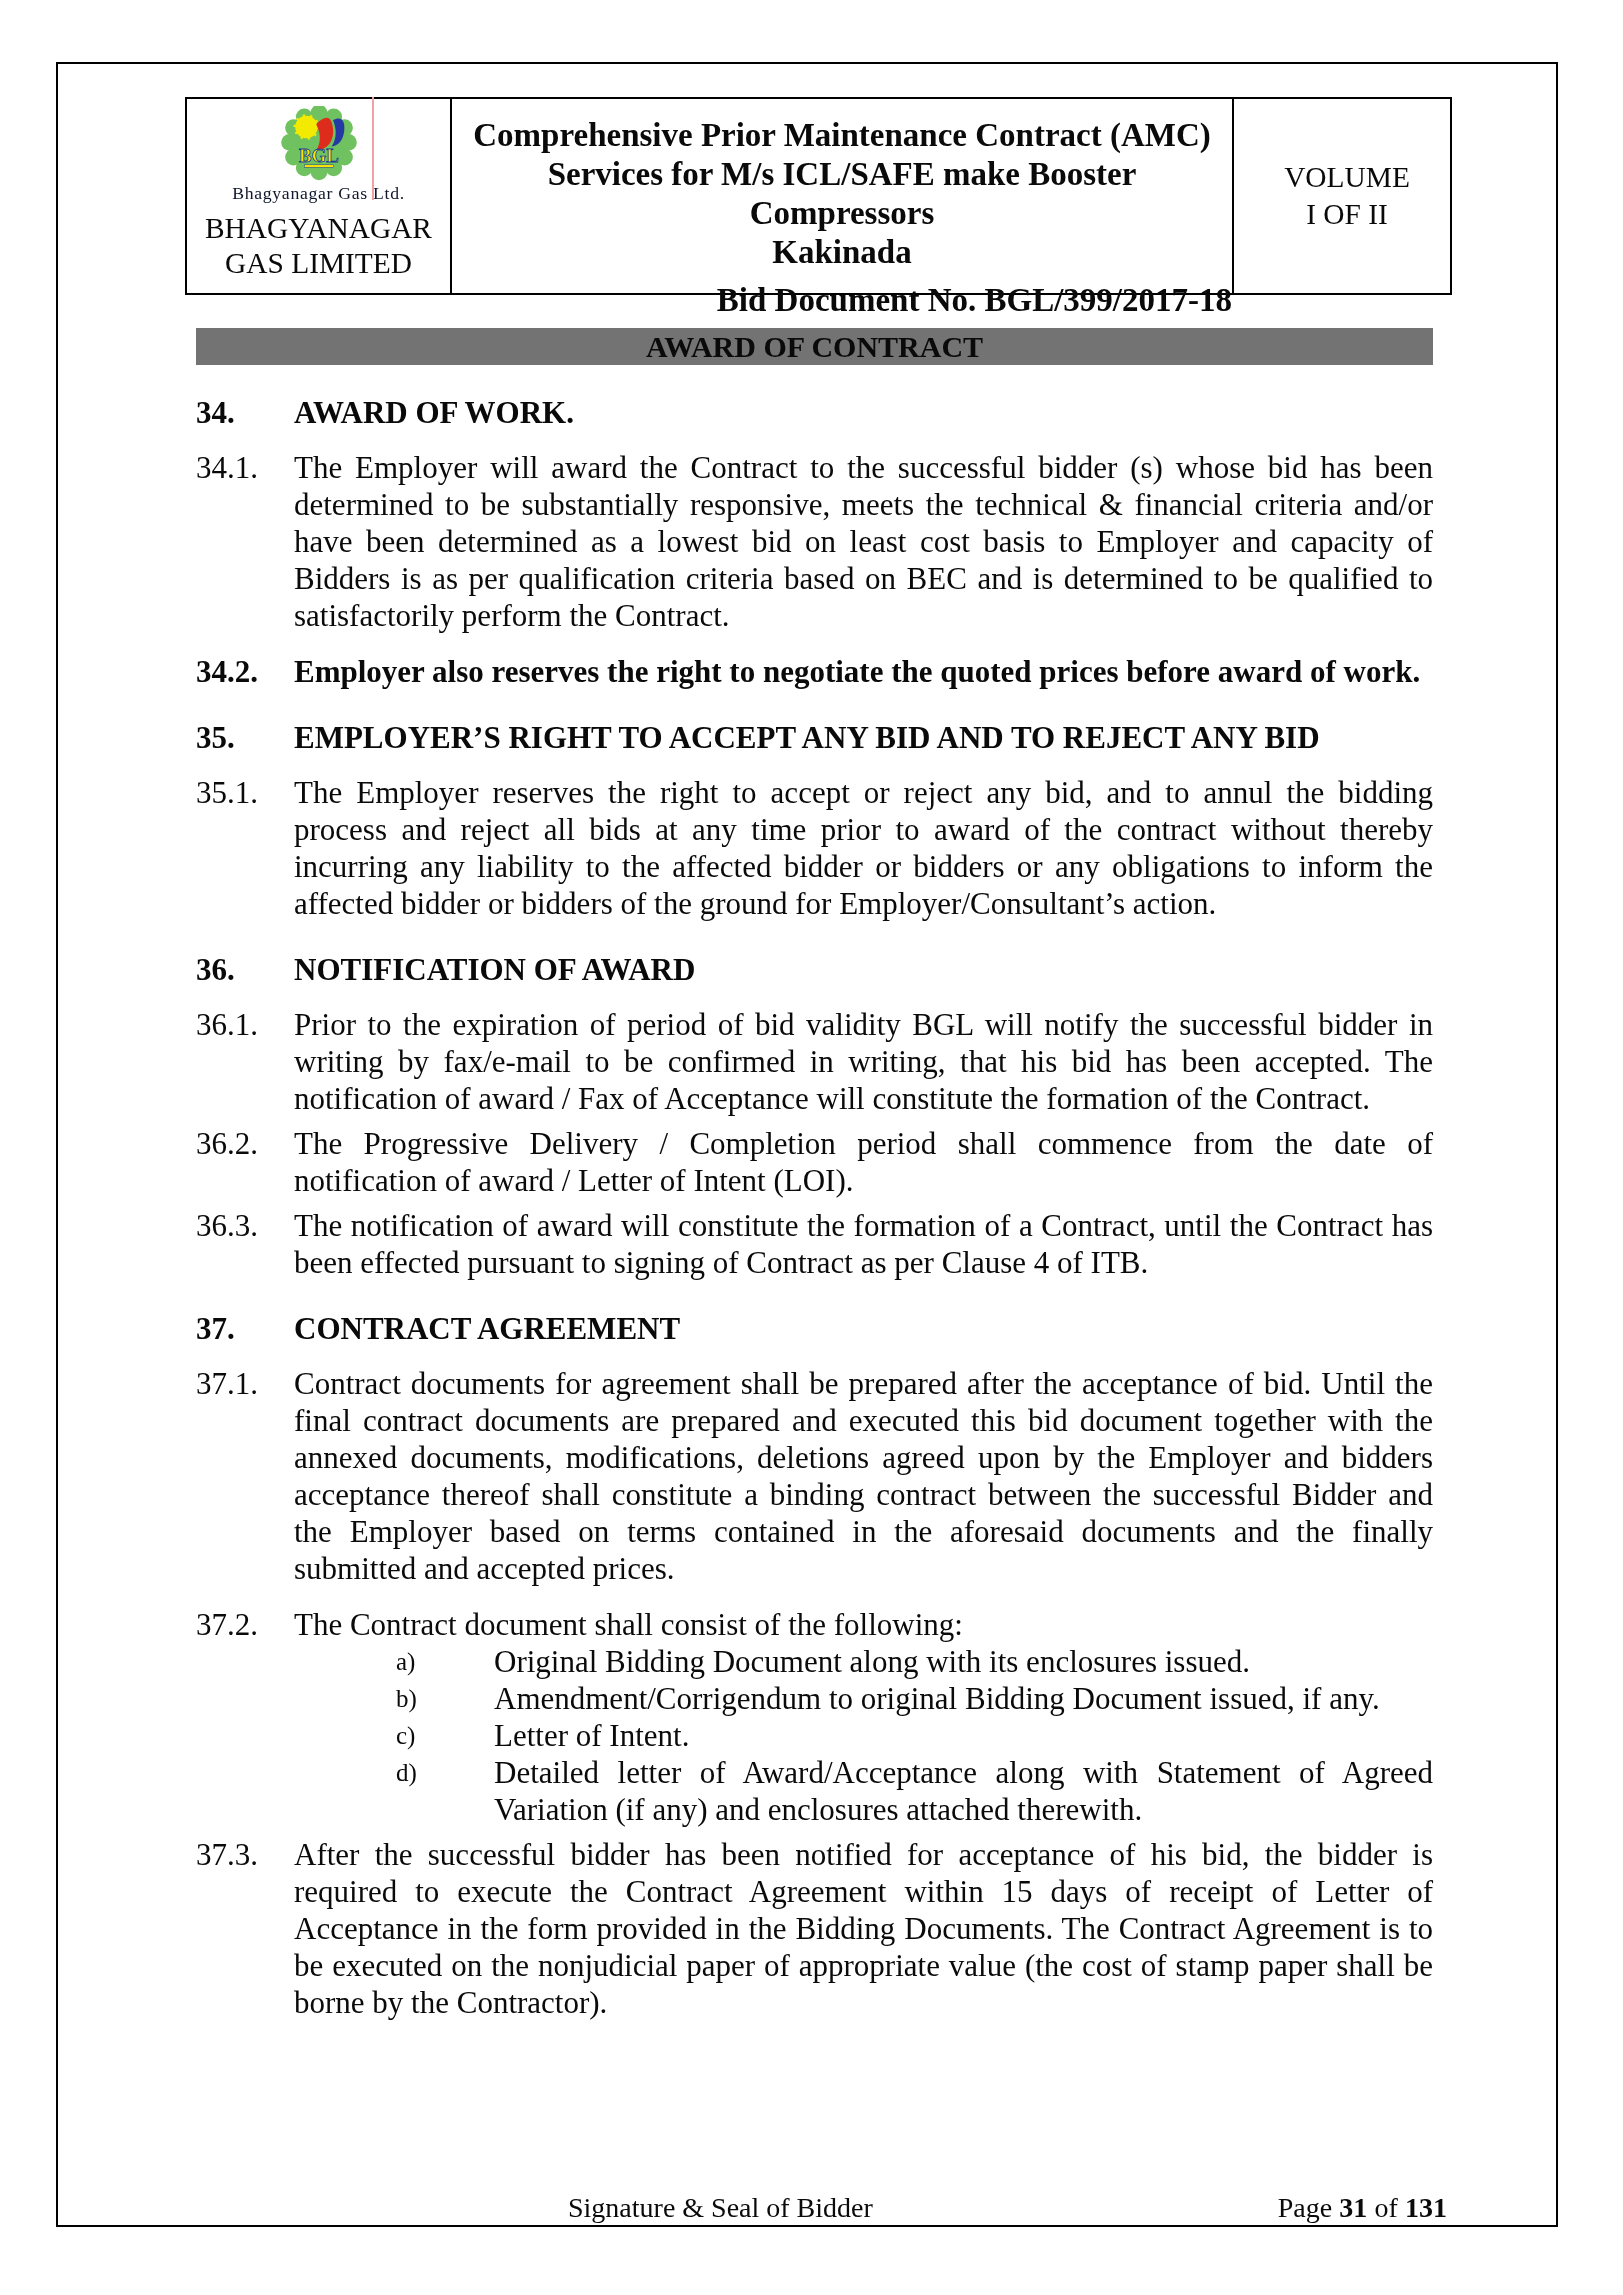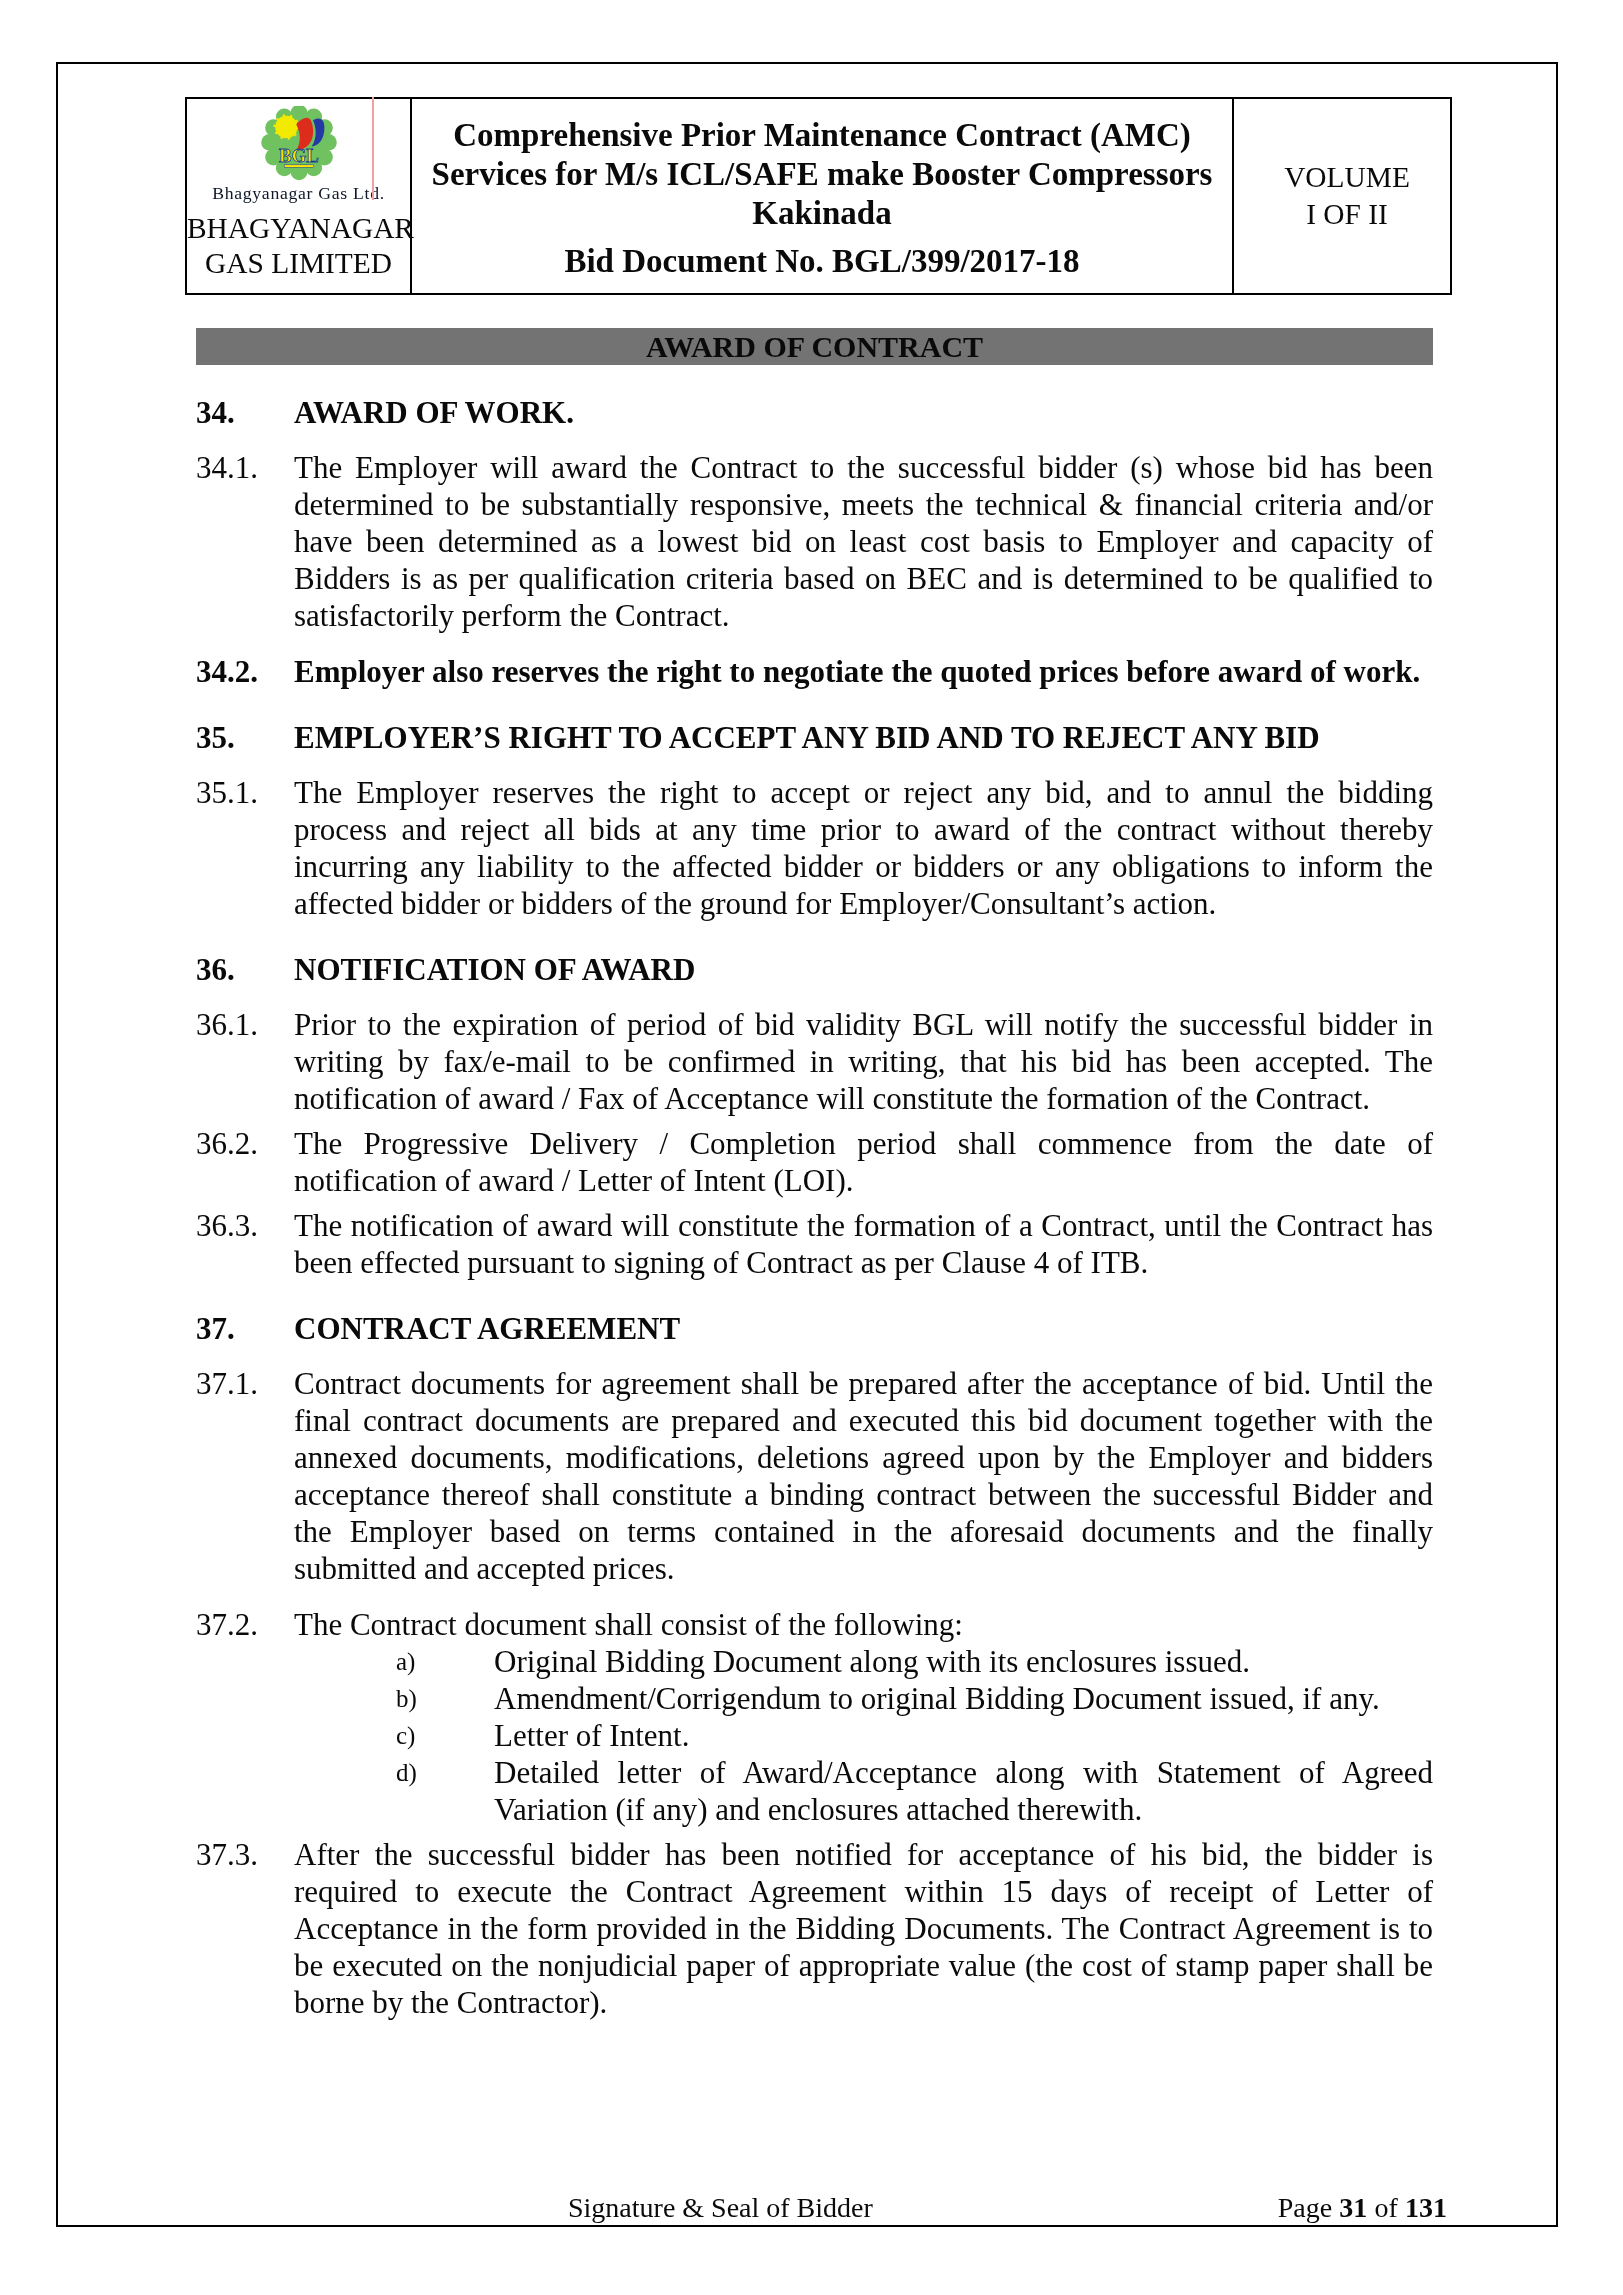--- a/index.html
+++ b/index.html
@@ -10,27 +10,27 @@
   .page-border{
     position:absolute;left:56px;top:62px;width:1502px;height:2165px;
     border:2.6px solid #000;box-sizing:border-box;
   }
   
   .header-table{
     margin:33px 0 0 127px;width:1267px;height:198px;
     border:2px solid #000;box-sizing:border-box;display:flex;
   }
   .hcell{border-right:2px solid #000;box-sizing:border-box;}
-  .logo-cell{width:225px;position:relative;text-align:center;padding-top:6.5px;}
+  .logo-cell{width:265px;position:relative;text-align:center;padding-top:6.5px;}
   .pink-line{position:absolute;top:-2px;left:185px;width:2px;height:103px;background:#f2a0a4;}
   .logo-caption{font-size:17.7px;color:#0f172a;margin-top:-1.3px;letter-spacing:0.7px;}
   .company-name{font-size:29.4px;line-height:35px;margin-top:6.5px;}
   .title-cell{flex:1;text-align:center;padding-top:17px;font-weight:bold;}
   .title-line{font-size:33px;line-height:39px;}
-  .bid-line{font-size:33px;line-height:38px;margin-top:8.5px;}
+  .bid-line{font-size:33px;line-height:38px;margin-top:8.5px;text-align:right;}
   .volume-cell{
     width:216px;border-right:none;display:flex;flex-direction:column;
     justify-content:center;align-items:center;font-size:29.4px;line-height:37px;padding-left:10px;
   }
   
   .banner{
     margin:33px 0 0 138px;width:1237px;height:37px;background:#737373;
     text-align:center;font-weight:bold;font-size:30px;line-height:37px;
   }
   

